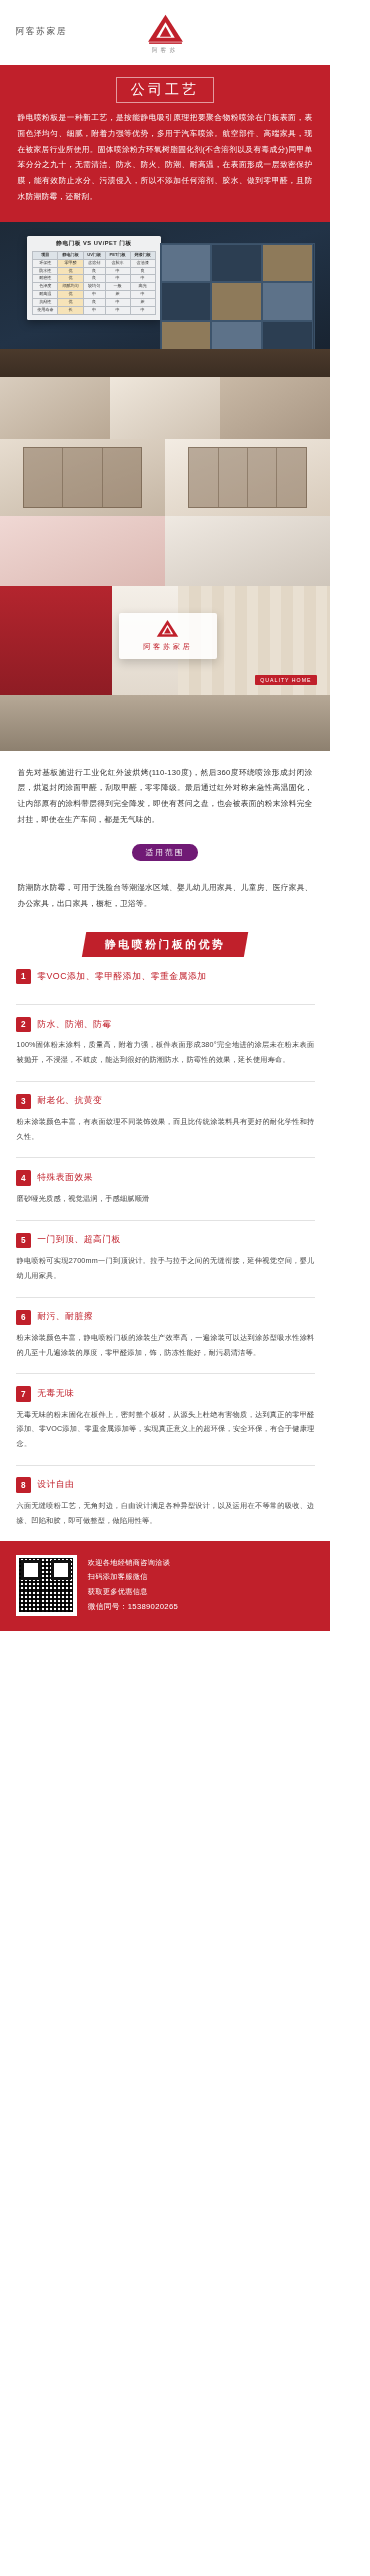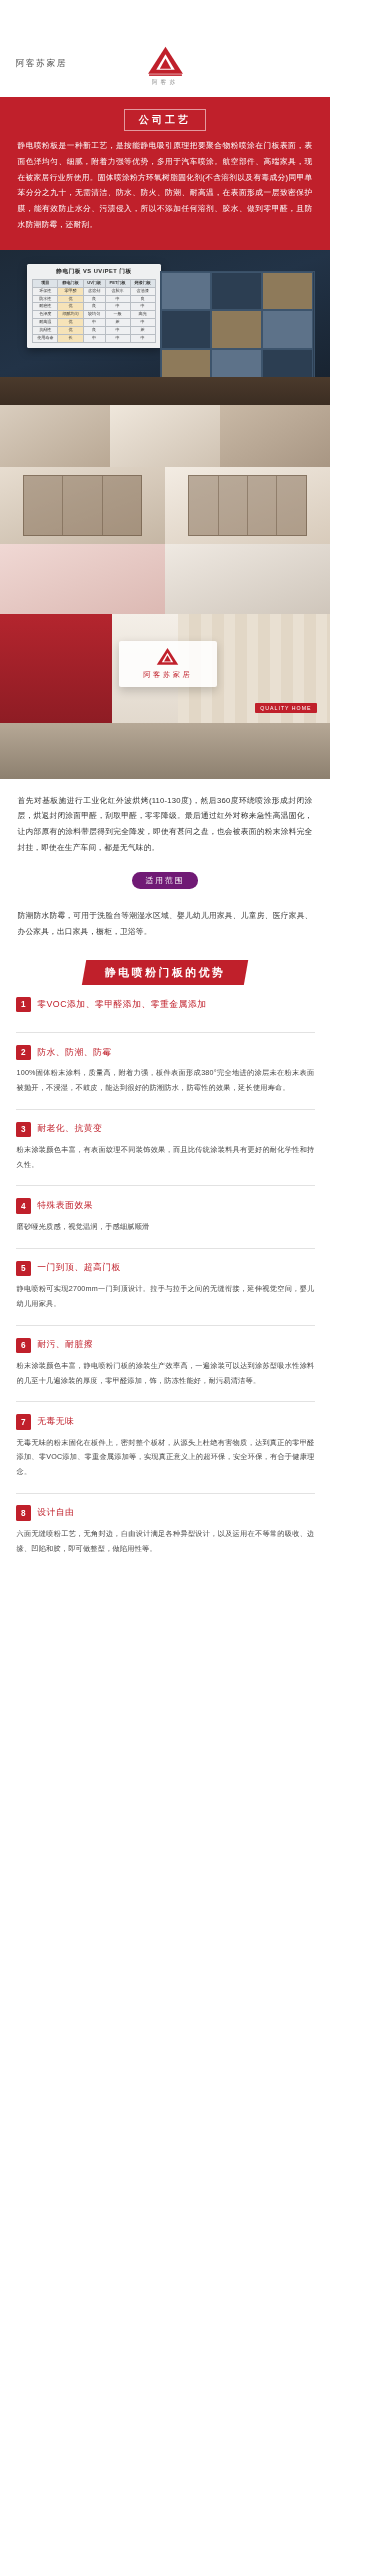--- a/index.html
+++ b/index.html
@@ -3,21 +3,21 @@
 <meta charset="utf-8">
 <style>
   * { box-sizing: border-box; margin: 0; padding: 0; }
   body {
     width: 371px;
     background: #ffffff;
     font-family: "Liberation Sans", sans-serif;
     color: #333;
     -webkit-font-smoothing: antialiased;
   }
-  .page { width: 330px; position: relative; background:#fff;margin-top:32px; }
+  .page { width: 330px; position: relative; background:#fff; }
 
   
   .header {
     background: #ffffff;
     padding: 13.4px 0 9.3px 0;
     position: relative;
     display: flex;
     align-items: center;
     justify-content: center;
     min-height: 57px;
@@ -51,23 +51,23 @@
 
   
   .section-band {
     background: #c0202b;
     padding: 8.2px 0 7.2px 0;
     text-align: center;
   }
   .section-band .t {
     display: inline-block;
     color: #ffffff;
-    font-size: 10px;
+    font-size: 14px;
     letter-spacing: 3.1px;
-    font-weight: bold;
+    font-weight: normal;
     border: 0.5px solid rgba(255,255,255,.55);
     padding: 3.1px 13.4px;
   }
 
   
   .red-body {
     background: #c0202b;
     padding: 0 17.5px 17.5px 17.5px;
     color: #ffffff;
     font-size: 7.7px;
@@ -512,15 +512,26 @@
   <div class="divider"></div>
 
   <div class="feat">
     <div class="feat-head">
       <div class="feat-num">8</div>
       <div class="feat-title">设计自由</div>
     </div>
     <div class="feat-text">六面无缝喷粉工艺，无角封边，自由设计满足各种异型设计，以及运用在不等常的吸收、边缘、凹陷和胶，即可做整型，做陷用性等。</div>
   </div>
 
+  <div class="footer">
+    <div class="qr">
+      <div class="qr-inner"></div>
+    </div>
+    <div class="footer-text">
+      <div>欢迎各地经销商咨询洽谈</div>
+      <div>扫码添加客服微信</div>
+      <div>获取更多优惠信息</div>
+      <div class="big">微信同号：15389020265</div>
+    </div>
+  </div>
 
 </div>
 
 
 </body></html>

